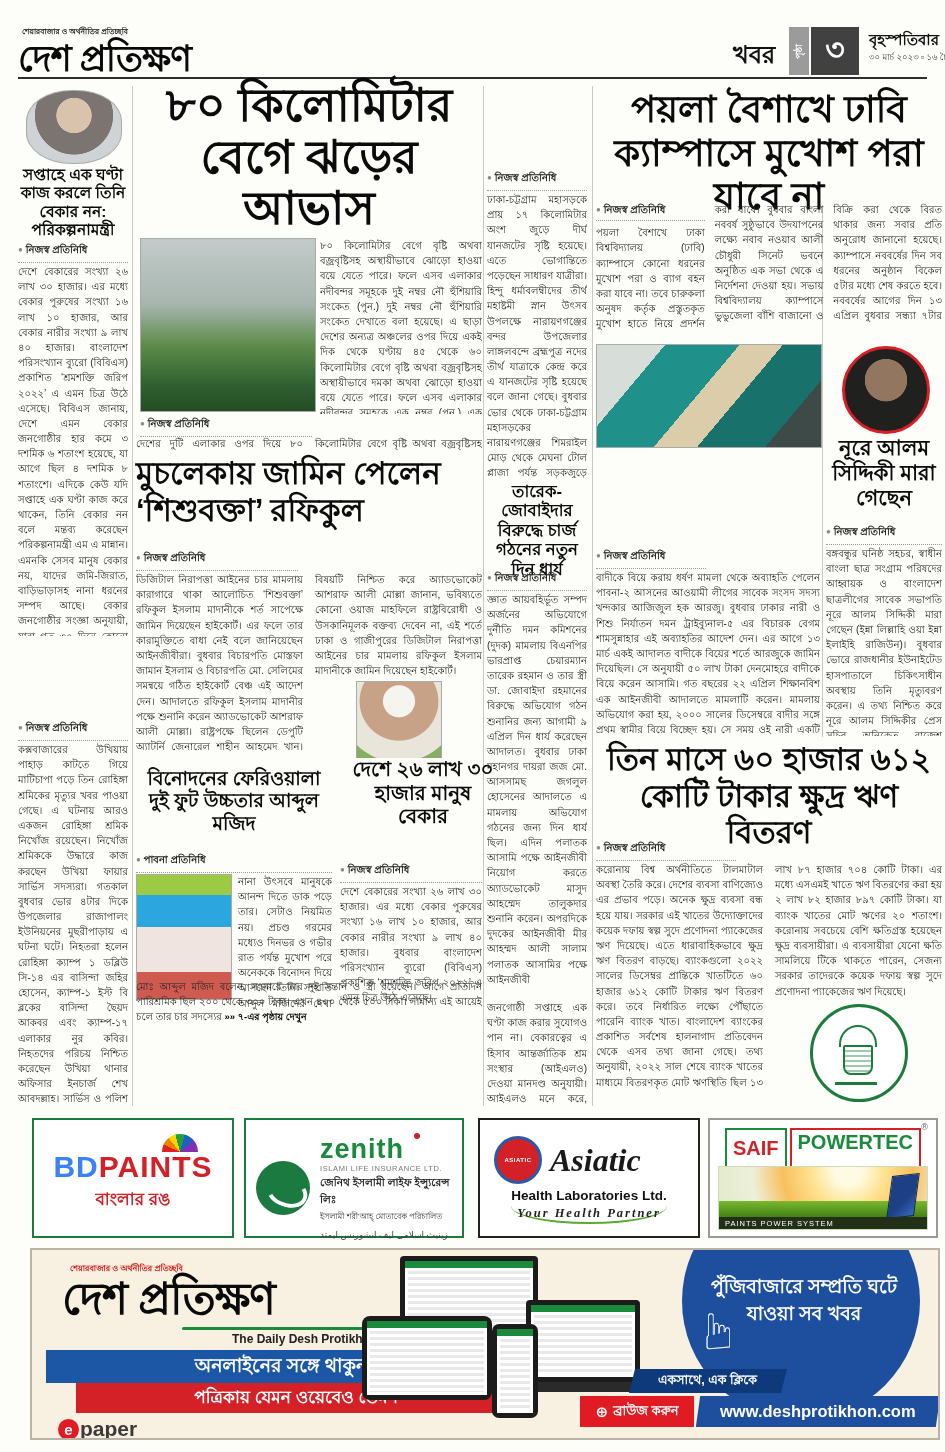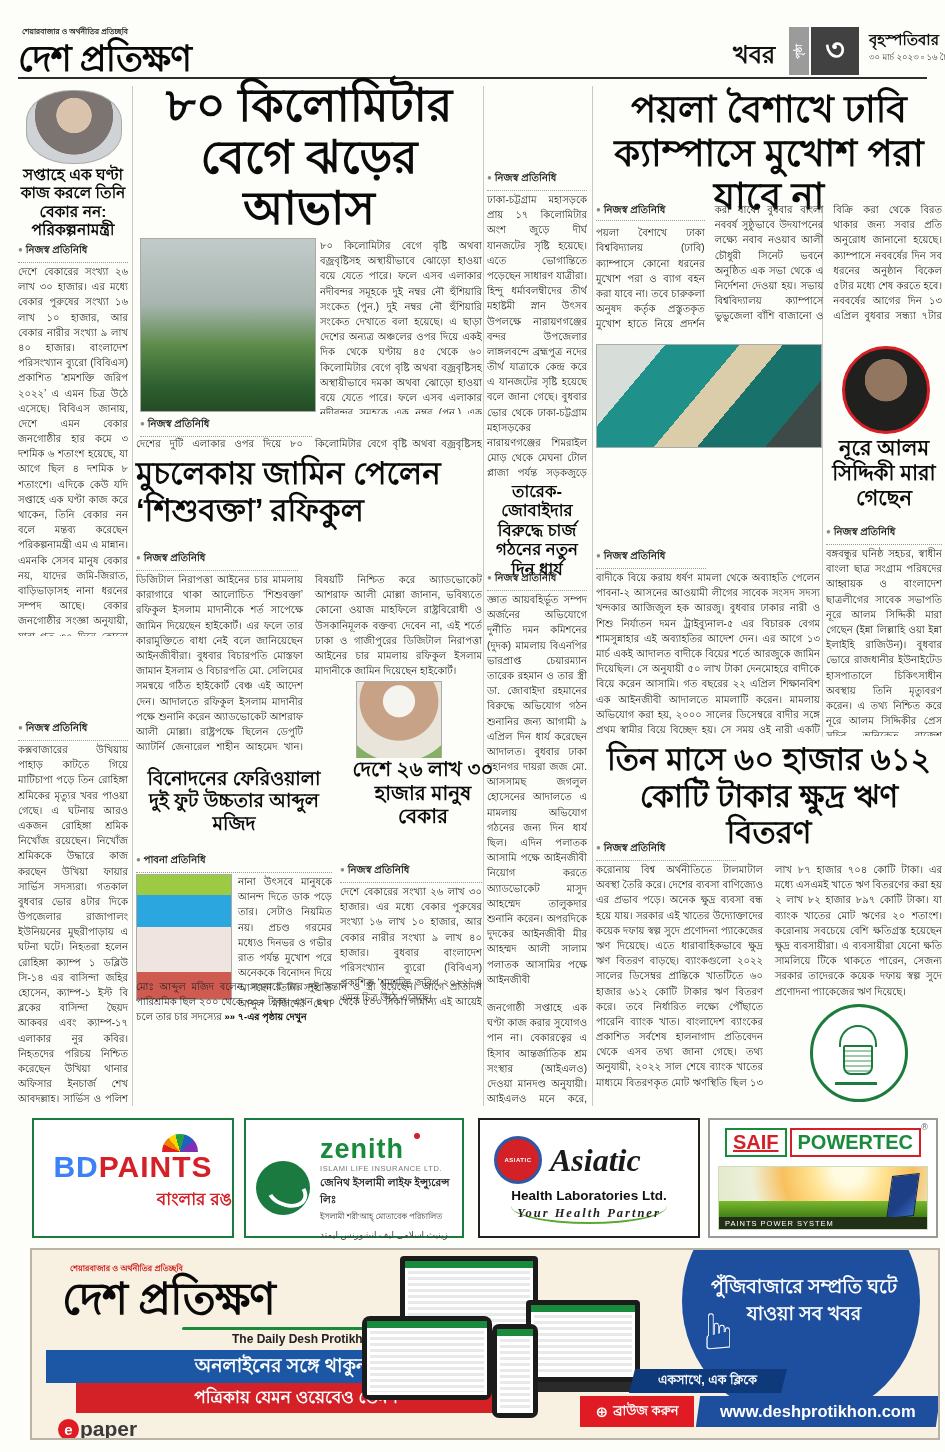--- a/index.html
+++ b/index.html
@@ -42,39 +42,39 @@
   
   .ad{position:absolute;top:1118px;height:120px;background:#fff;box-sizing:border-box;}
   .ad-bd{left:32px;width:202px;border:2px solid #1a7a40;}
   .ad-zen{left:244px;width:220px;border:2px solid #1a7a40;}
   .ad-asi{left:478px;width:222px;border:2px solid #222;}
   .ad-saif{left:708px;width:230px;border:2px solid #9a9a9a;}
   .bd-row{margin-top:30px;text-align:center;font-weight:900;font-size:30px;letter-spacing:1px;position:relative;}
   .bd-g{color:#3b82f6;} .bd-r{color:#d42027;}
   .bd-fan{position:absolute;right:34px;top:-16px;width:36px;height:18px;border-radius:18px 18px 0 0;
     background:conic-gradient(from -90deg at 50% 100%,#e02020 0 25deg,#f08000 25deg 50deg,#ffd400 50deg 75deg,#20a040 75deg 105deg,#2060c0 105deg 140deg,#8030b0 140deg 180deg,transparent 180deg);}
-  .bd-sub{text-align:right;color:#d42027;font-size:17px;font-weight:900;margin-top:2px;}
+  .bd-sub{text-align:center;color:#d42027;font-size:17px;font-weight:900;margin-top:2px;}
   .zen-wrap{display:flex;align-items:center;gap:10px;padding:16px 8px 0 10px;}
   .zen-circle{width:54px;height:54px;border-radius:50%;background:#1a7a40;position:relative;flex:none;}
   .zen-circle:before{content:"";position:absolute;left:10px;top:16px;width:34px;height:22px;border-radius:50%;border:4px solid #fff;border-top-color:transparent;border-left-color:transparent;transform:rotate(20deg);}
   .zen-name{color:#1a8a3c;font-size:27px;font-weight:900;letter-spacing:1px;line-height:1;position:relative;}
   .zen-idot{position:absolute;width:6px;height:6px;border-radius:50%;background:#d42027;right:34px;top:-3px;}
   .zen-l1{font-size:7.5px;color:#777;letter-spacing:.6px;margin-top:1px;}
   .zen-l2{font-size:10.5px;font-weight:900;color:#222;margin-top:2px;}
   .zen-l3{font-size:8px;color:#333;margin-top:1px;}
   .zen-l4{font-size:9px;color:#444;margin-top:7px;}
   .asi-wrap{display:flex;align-items:center;gap:8px;padding:16px 8px 0 14px;}
   .asi-logo{width:42px;height:42px;border-radius:50%;background:#d42027;border:3px solid #2b5aa6;display:flex;align-items:center;justify-content:center;flex:none;}
   .asi-logo span{color:#fff;font-size:6px;font-weight:bold;letter-spacing:.5px;}
   .asi-name{font-family:"Liberation Serif",serif;font-style:italic;font-weight:600;font-size:32px;color:#1a1a1a;}
   .asi-l1{font-size:13.5px;font-weight:900;color:#111;text-align:center;margin-top:4px;}
   .asi-l2{font-family:"Liberation Serif",serif;font-style:italic;font-size:12.5px;font-weight:bold;color:#222;text-align:center;letter-spacing:2px;border-bottom:2px solid #58a832;display:inline-block;padding:0 6px 1px;border-radius:0 0 50% 50%/0 0 100% 100%;}
   .asi-l2-wrap{text-align:center;}
   .saif-row{display:flex;justify-content:center;gap:3px;margin-top:8px;position:relative;}
-  .saif-b1{border:2px solid #1a8a3c;color:#d42027;font-weight:900;font-size:20px;padding:1px 6px;background:#fff;text-decoration:underline;}
+  .saif-b1{border:2px solid #1a8a3c;color:#d42027;font-weight:900;font-size:20px;padding:7px 6px;background:#fff;}
   .saif-b2{border:2px solid #d42027;color:#1a8a3c;font-weight:900;font-size:20px;padding:1px 6px;background:#fff;}
   .saif-reg{position:absolute;right:8px;top:-6px;font-size:9px;color:#555;}
   .saif-img{position:absolute;left:8px;right:8px;bottom:6px;height:62px;overflow:hidden;border:1px solid #cdb;
     background:radial-gradient(circle at 62% 6%,#fffbe2 0 10%,#ffe290 26%,#f8c05e 46%,#eef0da 68%,#dfe8c8 100%);}
   .saif-grass{position:absolute;left:0;right:0;bottom:10px;height:18px;background:linear-gradient(180deg,#7ab82e,#3c7a14);}
   .saif-band{position:absolute;left:0;right:0;bottom:0;height:12px;background:#223018;color:#fff;font-size:7.5px;letter-spacing:1px;display:flex;align-items:center;padding-left:6px;}
   .saif-panel{position:absolute;right:10px;bottom:12px;width:26px;height:40px;background:linear-gradient(135deg,#1d3f86 0 60%,#3a67c2);transform:skewY(-14deg) rotate(8deg);border:1px solid #0e2450;}
   
   .banner{left:30px;top:1248px;width:910px;height:192px;border:2px solid #b9b2a6;background:#f8f0e0;overflow:hidden;box-sizing:border-box;}
   .b-tagline{left:38px;top:12px;font-size:8px;font-weight:bold;color:#c11;}

